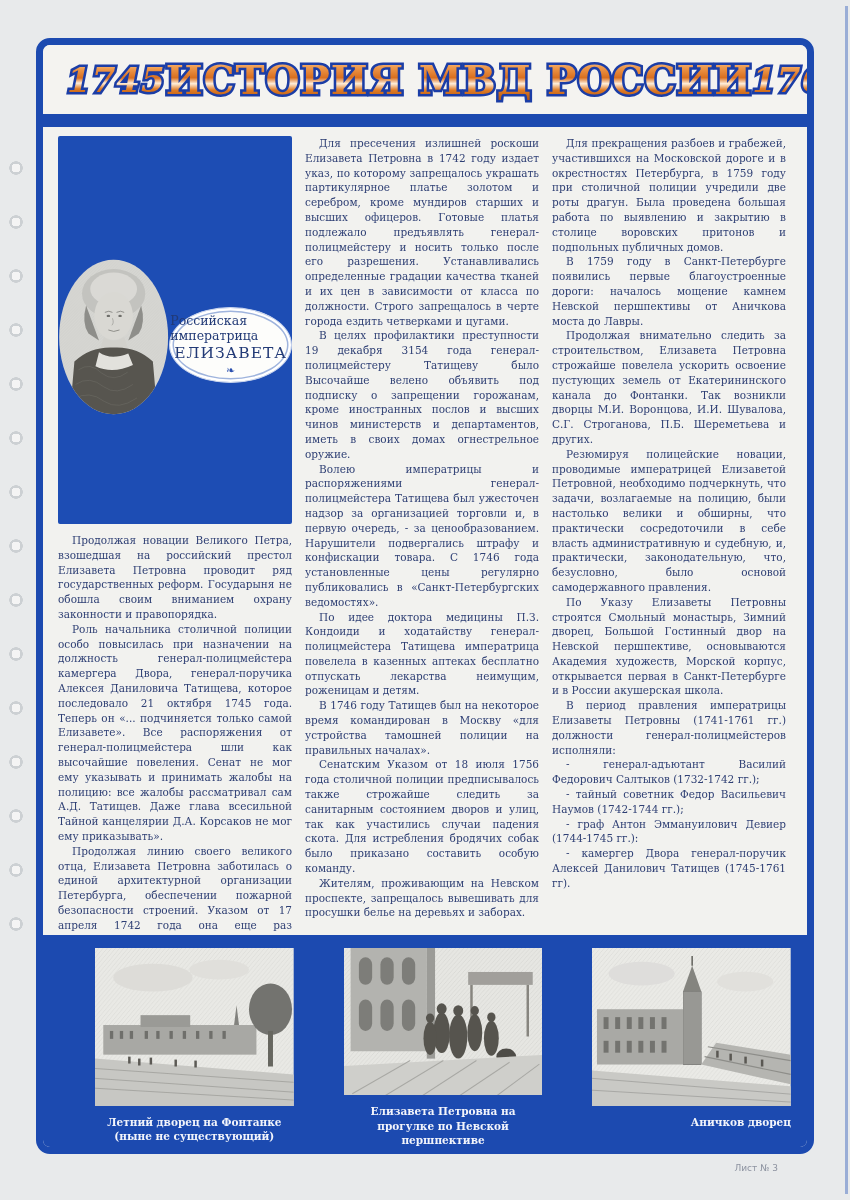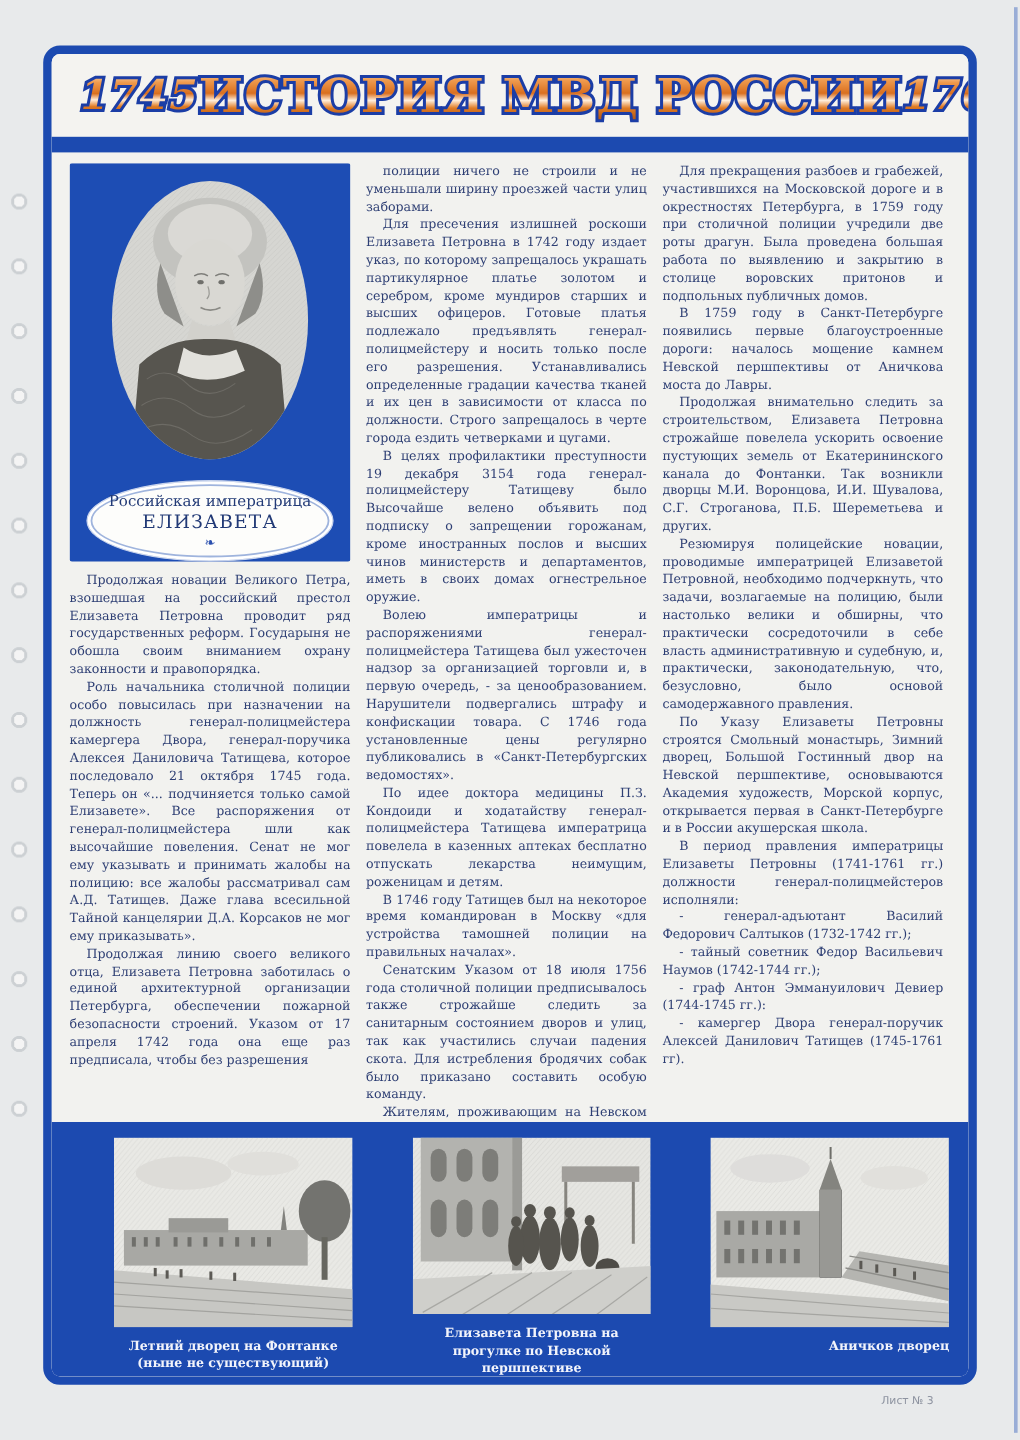--- a/index.html
+++ b/index.html
@@ -18,22 +18,22 @@
   .hword .lf{position:relative;background:linear-gradient(180deg,#fbe3c4 0%,#ef9a4d 22%,#d96f1f 45%,#ffeeda 58%,#e07b24 72%,#9e4a10 100%);
     -webkit-background-clip:text;background-clip:text;color:transparent;}
   .hyear{font-size:34px;font-style:italic;}
   .htitle{font-size:39px;}
   .divider{height:13px;background:#1c4ab0;}
   
   .content{flex:1;display:flex;gap:13px;padding:9px 15px 4px;overflow:hidden;}
   .col{width:234px;min-width:234px;overflow:hidden;}
   .col p{margin:0;text-indent:14px;text-align:justify;font-size:10.5px;line-height:14.8px;color:#2e3f74;hyphens:auto;}
   
-  .portrait-card{height:332px;background:#1d4db4;border-radius:2px;margin-bottom:9px;
-    display:flex;flex-direction:column;align-items:center;padding-top:13px;box-sizing:border-box;}
+  .portrait-card{height:388px;background:#1d4db4;border-radius:2px;margin-bottom:9px;
+    display:flex;align-items:center;padding-top:13px;box-sizing:border-box;}
   .portrait-oval{width:188px;height:266px;}
   .caption-oval{margin-top:16px;width:204px;height:74px;background:#fdfdfb;border:1.6px solid #c6d2ec;border-radius:50%;
     box-shadow:inset 0 0 0 2.5px #fff, inset 0 0 0 4px #9fb4dd;
     display:flex;flex-direction:column;align-items:center;justify-content:center;color:#223a76;}
   .cap1{font-size:12.5px;}
   .cap2{font-size:15.5px;letter-spacing:1px;margin-top:1px;}
   .cap-orn{font-size:11px;margin-top:2px;color:#2a4fae;}
   
   .gallery{height:212px;background:#1c4ab0;display:flex;gap:14px;padding:13px 16px 0;box-sizing:border-box;}
   .figure{flex:1;display:flex;flex-direction:column;align-items:flex-end;min-width:0;margin-left:36px;}
@@ -112,21 +112,20 @@
         </div>
         <div>
             <p>Продолжая новации Великого Петра, взошедшая на российский престол Елизавета Петровна проводит ряд государственных реформ. Государыня не обошла своим вниманием охрану законности и правопорядка.</p>
             <p>Роль начальника столичной полиции особо повысилась при назначении на должность генерал-полицмейстера камергера Двора, генерал-поручика Алексея Даниловича Татищева, которое последовало 21 октября 1745 года. Теперь он «... подчиняется только самой Елизавете». Все распоряжения от генерал-полицмейстера шли как высочайшие повеления. Сенат не мог ему указывать и принимать жалобы на полицию: все жалобы рассматривал сам А.Д. Татищев. Даже глава всесильной Тайной канцелярии Д.А. Корсаков не мог ему приказывать».</p>
             <p>Продолжая линию своего великого отца, Елизавета Петровна заботилась о единой архитектурной организации Петербурга, обеспечении пожарной безопасности строений. Указом от 17 апреля 1742 года она еще раз предписала, чтобы без разрешения</p>
           </div>
       </div>
 
       <div class="col">
         <div>
-            <p>полиции ничего не строили и не уменьшали ширину проезжей части улиц заборами.</p>
             <p>Для пресечения излишней роскоши Елизавета Петровна в 1742 году издает указ, по которому запрещалось украшать партикулярное платье золотом и серебром, кроме мундиров старших и высших офицеров. Готовые платья подлежало предъявлять генерал-полицмейстеру и носить только после его разрешения. Устанавливались определенные градации качества тканей и их цен в зависимости от класса по должности. Строго запрещалось в черте города ездить четверками и цугами.</p>
             <p>В целях профилактики преступности 19 декабря 3154 года генерал-полицмейстеру Татищеву было Высочайше велено объявить под подписку о запрещении горожанам, кроме иностранных послов и высших чинов министерств и департаментов, иметь в своих домах огнестрельное оружие.</p>
             <p>Волею императрицы и распоряжениями генерал-полицмейстера Татищева был ужесточен надзор за организацией торговли и, в первую очередь, - за ценообразованием. Нарушители подвергались штрафу и конфискации товара. С 1746 года установленные цены регулярно публиковались в «Санкт-Петербургских ведомостях».</p>
             <p>По идее доктора медицины П.З. Кондоиди и ходатайству генерал-полицмейстера Татищева императрица повелела в казенных аптеках бесплатно отпускать лекарства неимущим, роженицам и детям.</p>
             <p>В 1746 году Татищев был на некоторое время командирован в Москву «для устройства тамошней полиции на правильных началах».</p>
             <p>Сенатским Указом от 18 июля 1756 года столичной полиции предписывалось также строжайше следить за санитарным состоянием дворов и улиц, так как участились случаи падения скота. Для истребления бродячих собак было приказано составить особую команду.</p>
             <p>Жителям, проживающим на Невском проспекте, запрещалось вывешивать для просушки белье на деревьях и заборах.</p>
           </div>
       </div>
 

